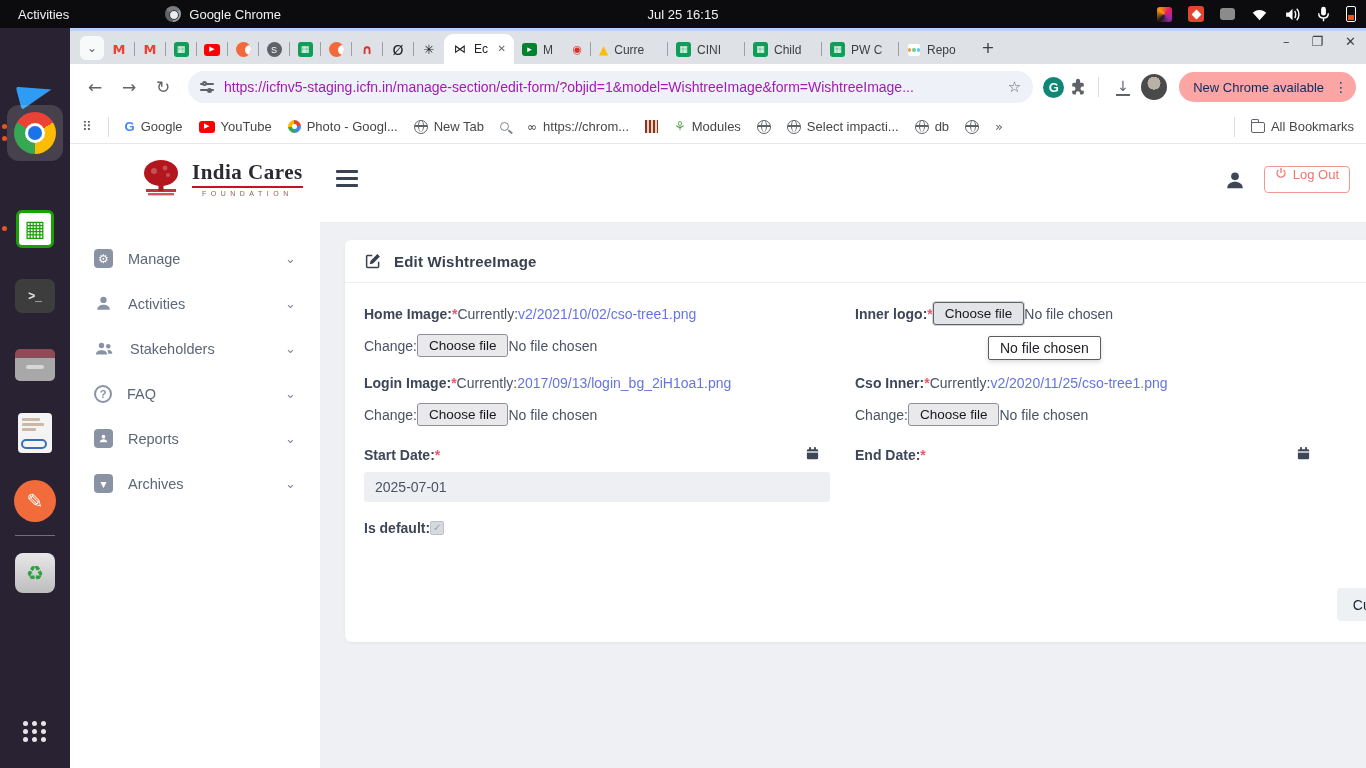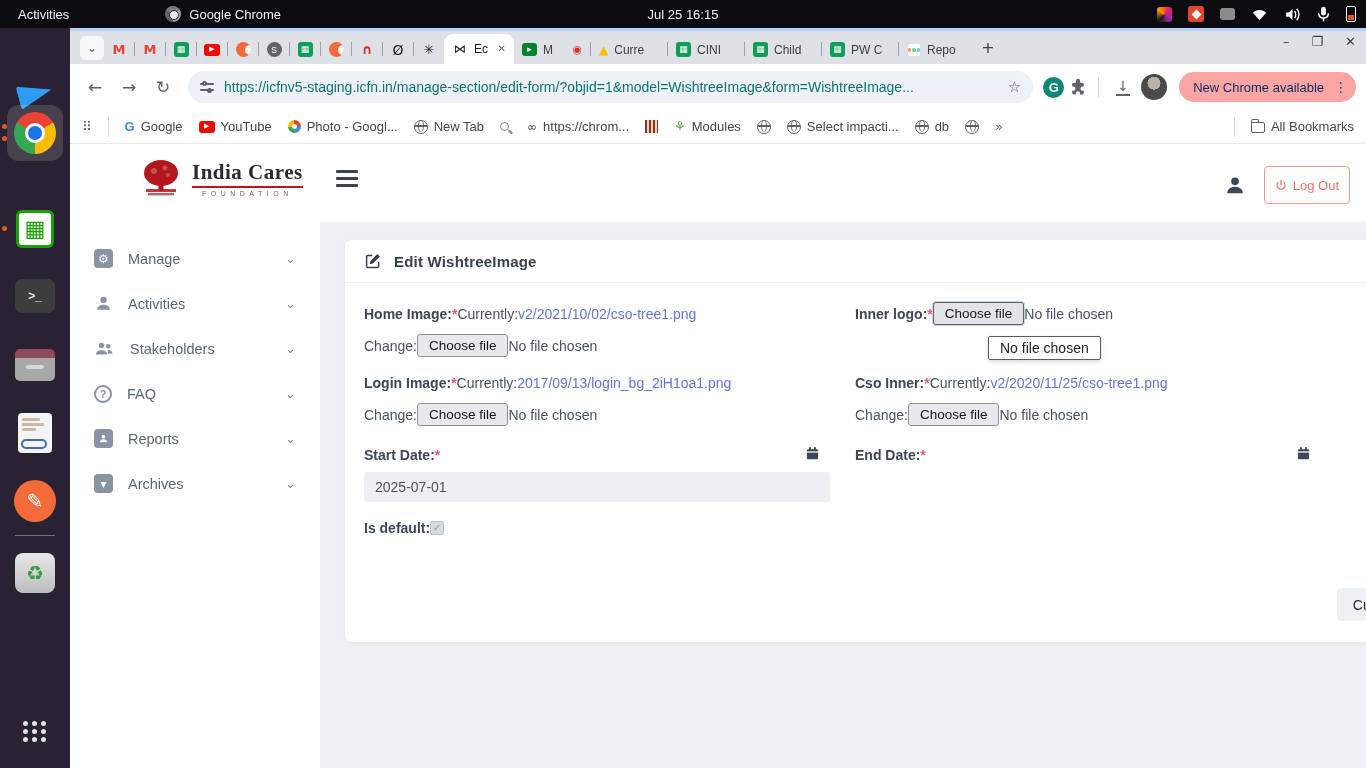--- a/index.html
+++ b/index.html
@@ -75,21 +75,21 @@
   .winctl{position:absolute;right:10px;top:4px;display:flex;gap:22px;color:#3c4043;font-size:13px;align-items:center}
 
   .toolbar{height:46px;background:#fff;display:flex;align-items:center;padding:0 10px;gap:4px}
   .navbtn{width:30px;height:30px;display:flex;align-items:center;justify-content:center;font-size:17px;color:#5f6368;border-radius:50%}
   .omnibox{flex:1;height:32px;background:#eef1f8;border-radius:16px;display:flex;align-items:center;padding:0 12px;gap:10px;margin:0 6px;min-width:0}
   .tune{width:14px;height:10px;position:relative;flex:0 0 auto}
   .tune::before,.tune::after{content:"";position:absolute;left:0;right:0;height:2px;background:#5f6368;border-radius:1px}
   .tune::before{top:1px}.tune::after{bottom:1px}
   .tune i{position:absolute;width:5px;height:5px;border-radius:50%;background:#eef1f8;border:2px solid #5f6368}
   .tune i.t1{left:2px;top:-1px}.tune i.t2{right:2px;bottom:-1px}
-  .urltxt{font-size:14px;color:#0f766e;white-space:nowrap;overflow:hidden;flex:1}
+  .urltxt{font-size:14px;color:#a21caf;white-space:nowrap;overflow:hidden;flex:1}
   .star{color:#5f6368;font-size:15px;flex:0 0 auto}
   .gram{width:21px;height:21px;border-radius:50%;background:#0e8775;color:#fff;font-size:13px;font-weight:bold;display:flex;align-items:center;justify-content:center}
   .tb-sep{width:1px;height:20px;background:#dadce0;margin:0 6px}
   .dlwrap{display:flex;align-items:center;justify-content:center;width:28px;height:28px}
   .dl{border-bottom:2px solid #5f6368;color:#5f6368;font-size:14px;line-height:1;padding:0 1px 1px}
   .avatar{width:26px;height:26px;border-radius:50%;background:radial-gradient(circle at 50% 35%,#b9b1a6 0 30%,#4a4a4a 31% 100%)}
   .updatepill{height:30px;background:#fca5a5;border-radius:15px;display:flex;align-items:center;gap:8px;padding:0 6px 0 14px;margin-left:8px}
   .updatepill .pt{font-size:13px;color:#0b2b5c;white-space:nowrap}
   .kebab{color:#174ea6;font-size:14px;width:18px;text-align:center}
 
@@ -113,21 +113,21 @@
   
   .page{position:absolute;left:0;top:116px;width:1296px;height:624px;background:#eef0f3;overflow:hidden}
   .site-header{position:absolute;left:0;top:0;width:1296px;height:78px;background:#fff}
   .brand{position:absolute;left:68px;top:14px;display:flex;gap:8px;align-items:center}
   .brand-tree{flex:0 0 auto}
   .brand-texts .bt1{font-family:"Liberation Serif",serif;font-weight:bold;font-size:21px;color:#2a2a33;letter-spacing:.5px;border-bottom:2px solid #c01622;padding-bottom:1px}
   .brand-texts .bt2{font-size:7px;letter-spacing:4.5px;color:#8a6060;margin-top:2px;text-transform:uppercase;text-align:center}
   .hamb{position:absolute;left:266px;top:26px;width:22px;height:17px;display:flex;flex-direction:column;justify-content:space-between;cursor:pointer}
   .hamb i{height:3px;background:#3b4253;border-radius:1px}
   .hdr-right{position:absolute;right:16px;top:22px;display:flex;align-items:center;gap:18px}
-  .logout{border:1px solid #f29a92;color:#f0756c;border-radius:4px;font-size:13px;height:38px;display:flex;align-items:center;gap:6px;padding:0 10px;background:#fff}
+  .logout{border:1px solid #f29a92;color:#f0756c;border-radius:4px;font-size:13px;height:27px;display:flex;gap:6px;padding:0 10px;background:#fff}
 
   .sidebar{position:absolute;left:0;top:78px;width:250px;height:546px;background:#fff;box-shadow:1px 0 0 #e8eaee;padding-top:14px}
   .side-item{height:45px;display:flex;align-items:center;padding:0 24px;gap:15px;color:#5c6777;font-size:14.5px;cursor:pointer}
   .side-item .lbl{flex:1}
   .sq{width:19px;height:19px;border-radius:4px;background:#8a93a3;color:#fff;display:flex;align-items:center;justify-content:center;font-size:12px}
   .faqc{width:18px;height:18px;border-radius:50%;border:2px solid #8a93a3;color:#8a93a3;font-size:11px;font-weight:bold;display:flex;align-items:center;justify-content:center}
   .chev{color:#7e8899;font-size:13px}
 
   .main{position:absolute;left:250px;top:78px;right:0;bottom:0;background:#eef0f3}
   .card{position:absolute;left:25px;top:18px;width:1164px;height:402px;background:#fff;border-radius:6px;box-shadow:0 1px 3px rgba(40,50,70,.06);}

